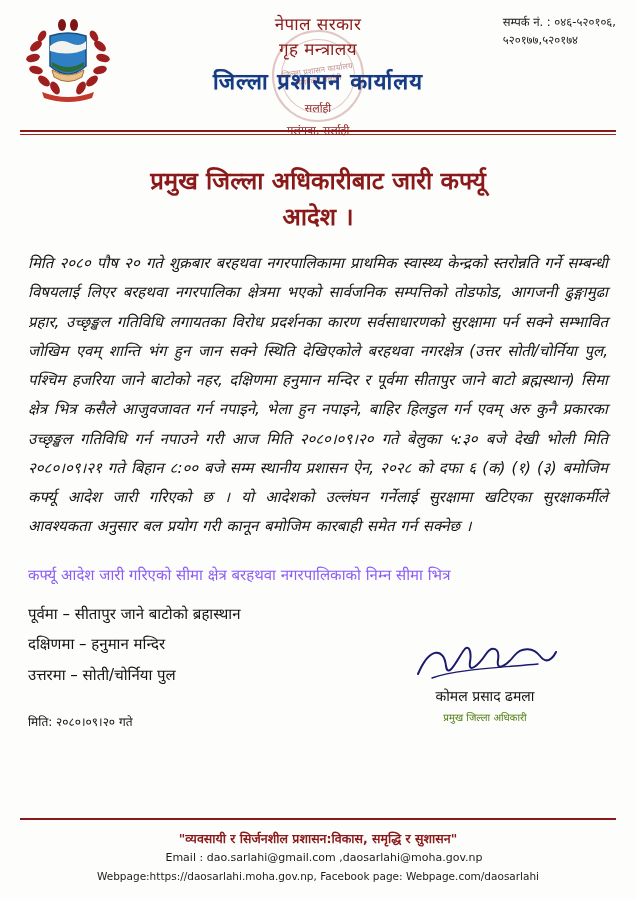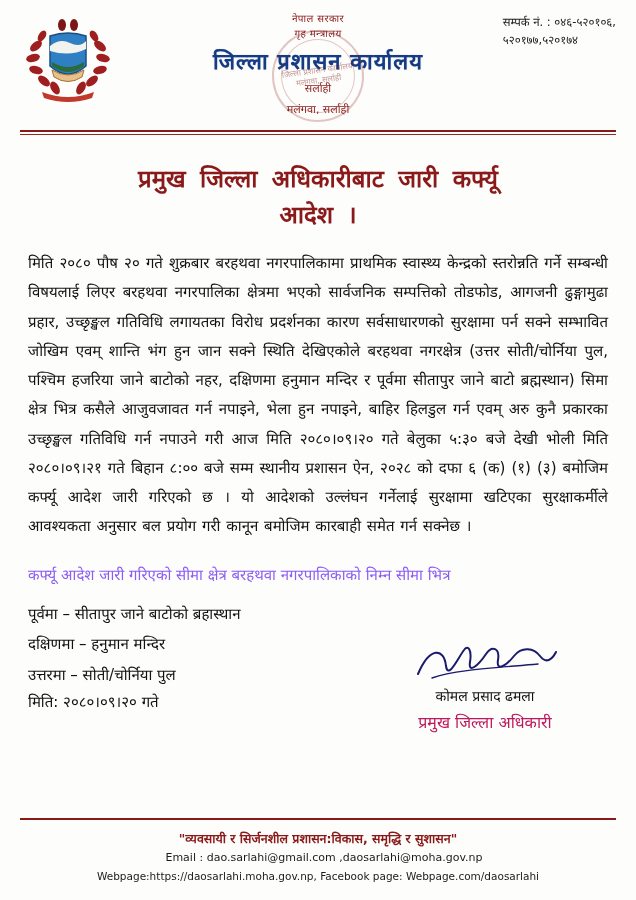--- a/index.html
+++ b/index.html
@@ -45,21 +45,21 @@
     color: #1d1d1d;
     font-family: "DejaVu Sans", sans-serif;
   }
   .office-block {
     position: absolute;
     left: 0; right: 0;
     top: 12px;
     text-align: center;
   }
   .gov-line {
-    font-size: 10px;
+    font-size: 17px;
     color: #8a1a1a;
     line-height: 1.45;
     margin: 0 auto;
     letter-spacing: .4px;
   }
   .office-title {
     margin-top: 4px;
     font-size: 22px;
     color: #153b85;
     font-weight: bold;
@@ -116,72 +116,73 @@
   .body-wrap {
     padding: 18px 28px 0 28px;
   }
   .doc-title {
     text-align: center;
     color: #8a1a1a;
     font-size: 24px;
     font-weight: bold;
     line-height: 1.5;
     margin: 10px 0 6px 0;
-    font-family: Liberation Mono, monospace;
   }
   .doc-title .l2 { display: block; }
 
   .para {
     margin-top: 14px;
     font-size: 15px;
     line-height: 1.95;
     text-align: justify;
     color: #111;
     word-spacing: 1px;
+    font-style: italic;
   }
 
   .section-head {
     margin-top: 20px;
     font-size: 15px;
     line-height: 1.8;
     text-underline-offset: 4px;
     color: #8b5cf6;
   }
 
   .bounds {
     margin-top: 10px;
     font-size: 15px;
     line-height: 2.05;
     color: #111;
   }
   .bounds .row { display: block; }
 
   .date-line {
-    font-size: 15px;
+    margin-top: 22px;
+    font-size: 12px;
     color: #111;
   }
 
   
   .sign-block {
     position: absolute;
     right: 46px;
     top: 640px;
     width: 210px;
     text-align: center;
   }
   .sig-svg { display: block; margin: 0 auto 2px auto; }
   .sign-name {
     font-size: 14px;
     line-height: 1.75;
     color: #111;
   }
   .sign-post {
-    font-size: 16px;
+    font-size: 10px;
     line-height: 1.75;
-    color: #be185d;
+    color: #4d7c0f;
   }
 
   
   .footer {
     position: absolute;
     left: 0; right: 0;
     bottom: 14px;
     text-align: center;
   }
   .footer .frule {

